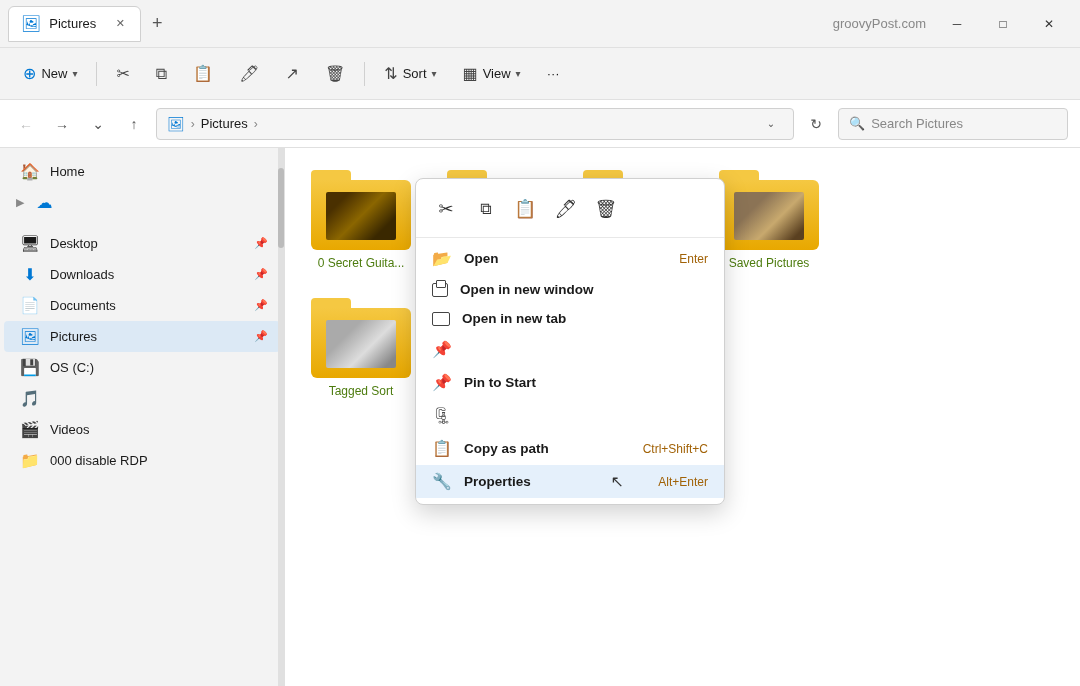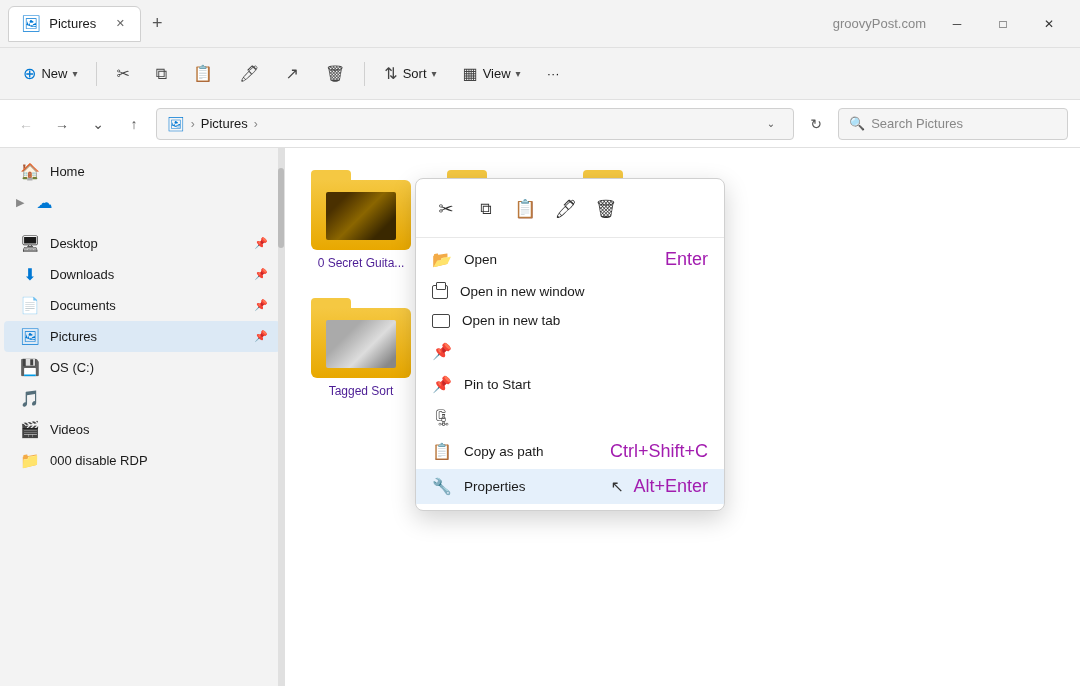--- a/index.html
+++ b/index.html
@@ -282,21 +282,21 @@
       left: 50%;
       transform: translateX(-50%);
       width: 70px;
       height: 48px;
       background: #ddd;
       border-radius: 2px;
       overflow: hidden;
     }
     .file-label {
       font-size: 12px;
-      color: #4c1d95;
+      color: #4d7c0f;
       margin-top: 6px;
       word-break: break-word;
     }
 
     
     .context-menu {
       position: absolute;
       top: 30px;
       left: 130px;
       width: 310px;
@@ -336,24 +336,24 @@
       gap: 12px;
       position: relative;
     }
     .ctx-item.highlighted { background: #e5f0fb; }
     .ctx-item-icon {
       width: 20px;
       font-size: 16px;
       color: #444;
       flex-shrink: 0;
     }
-    .ctx-item-label { flex: 1; }
+    .ctx-item-label { flex: 1; font-weight: bold; }
     .ctx-item-shortcut {
-      font-size: 18px;
-      color: #a21caf;
+      font-size: 12px;
+      color: #a16207;
       margin-left: 20px;
     }
 
     .second-row {
       margin-top: 16px;
     }
   </style>
 </head>
 <body>
 
@@ -525,20 +525,29 @@
 
       <div class="file-item">
         <div class="folder-icon-wrap">
           <div class="folder-tab" style="background:#f5c842;"></div>
           <div class="folder-body" style="background: linear-gradient(180deg, #f5c842 0%, #e8a800 100%);">
           </div>
         </div>
         <span class="file-label">Icons</span>
       </div>
 
+      <div class="file-item">
+        <div class="folder-icon-wrap">
+          <div class="folder-tab" style="background:#f5c842;"></div>
+          <div class="folder-body" style="background: linear-gradient(180deg, #f5c842 0%, #e8a800 100%);">
+            <div class="folder-thumbnail" style="background: linear-gradient(135deg, #8b7355 30%, #c8a96e 60%, #5a4020 90%);"></div>
+          </div>
+        </div>
+        <span class="file-label">Saved Pictures</span>
+      </div>
     </div>
 
     <div class="files-grid second-row">
 
       <div class="file-item">
         <div class="folder-icon-wrap">
           <div class="folder-tab" style="background:#f5c842;"></div>
           <div class="folder-body" style="background: linear-gradient(180deg, #f5c842 0%, #e8a800 100%);">
             <div class="folder-thumbnail" style="background: linear-gradient(135deg, #aaaaaa 30%, #dddddd 60%, #888888 90%);"></div>
           </div>

